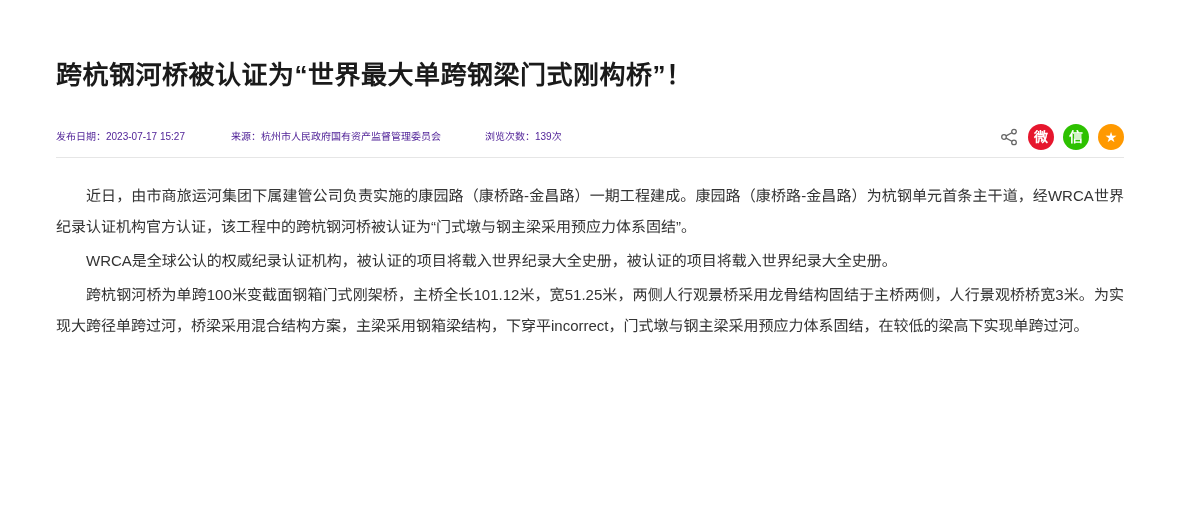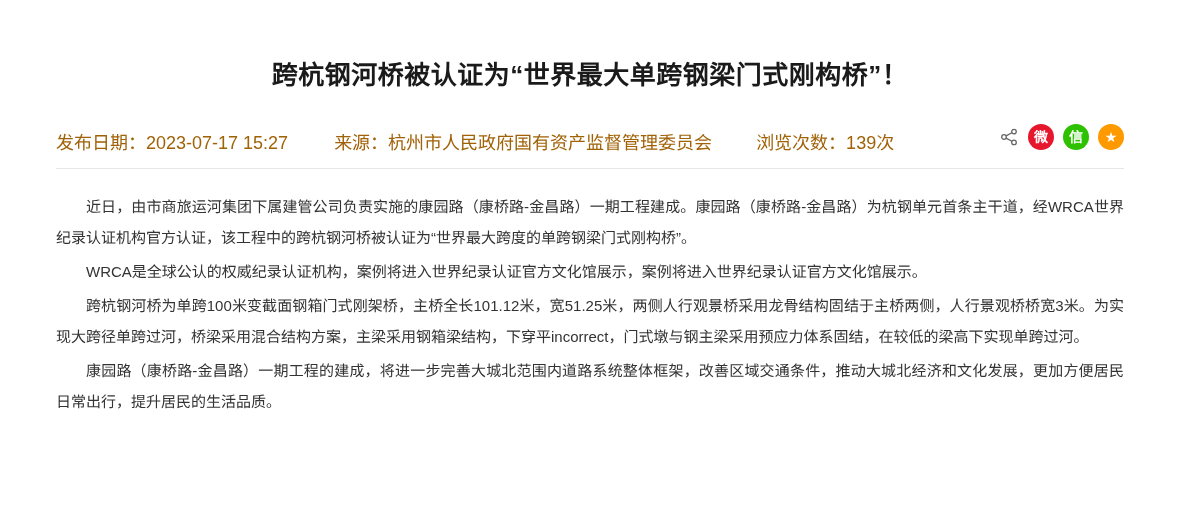--- a/index.html
+++ b/index.html
@@ -19,39 +19,38 @@
     width: 1180px;
     height: 526px;
     background: #ffffff;
     box-sizing: border-box;
   }
   .article {
     padding: 0 56px;
     box-sizing: border-box;
   }
   .title {
-    text-align: center;
     font-size: 26px;
     font-weight: bold;
     color: #1a1a1a;
     letter-spacing: 0.5px;
     padding-top: 40px;
     line-height: 1.4;
   }
   .meta-row {
     display: flex;
     align-items: center;
     justify-content: flex-start;
     margin-top: 34px;
     padding: 0 0 14px 0;
     position: relative;
   }
   .meta-item {
-    font-size: 18px;
-    color: #a16207;
+    font-size: 10px;
+    color: #4c1d95;
     white-space: nowrap;
   }
   .meta-gap-1 { margin-left: 46px; }
   .meta-gap-2 { margin-left: 44px; text-align: right; }
 
   .share-group {
     position: absolute;
     right: 0;
     top: -4px;
     display: flex;
@@ -125,20 +124,19 @@
         </span>
         <span class="circle-icon ico-weibo">微</span>
         <span class="circle-icon ico-wechat">信</span>
         <span class="circle-icon ico-star">★</span>
       </div>
     </div>
 
     <hr class="divider">
 
     <div class="body-text">
-      <p>近日，由市商旅运河集团下属建管公司负责实施的康园路（康桥路-金昌路）一期工程建成。康园路（康桥路-金昌路）为杭钢单元首条主干道，经WRCA世界纪录认证机构官方认证，该工程中的跨杭钢河桥被认证为“世界最大跨度的单跨钢梁门式刚构桥”。</p>
-      <p>WRCA是全球公认的权威纪录认证机构，案例将进入世界纪录认证官方文化馆展示，案例将进入世界纪录认证官方文化馆展示。</p>
+      <p>近日，由市商旅运河集团下属建管公司负责实施的康园路（康桥路-金昌路）一期工程建成。康园路（康桥路-金昌路）为杭钢单元首条主干道，经WRCA世界纪录认证机构官方认证，该工程中的跨杭钢河桥被认证为“门式墩与钢主梁采用预应力体系固结”。</p>
+      <p>WRCA是全球公认的权威纪录认证机构，被认证的项目将载入世界纪录大全史册，被认证的项目将载入世界纪录大全史册。</p>
       <p>跨杭钢河桥为单跨100米变截面钢箱门式刚架桥，主桥全长101.12米，宽51.25米，两侧人行观景桥采用龙骨结构固结于主桥两侧，人行景观桥桥宽3米。为实现大跨径单跨过河，桥梁采用混合结构方案，主梁采用钢箱梁结构，下穿平incorrect，门式墩与钢主梁采用预应力体系固结，在较低的梁高下实现单跨过河。</p>
-      <p>康园路（康桥路-金昌路）一期工程的建成，将进一步完善大城北范围内道路系统整体框架，改善区域交通条件，推动大城北经济和文化发展，更加方便居民日常出行，提升居民的生活品质。</p>
     </div>
 
   </div>
 </div>
 
 </body></html>

